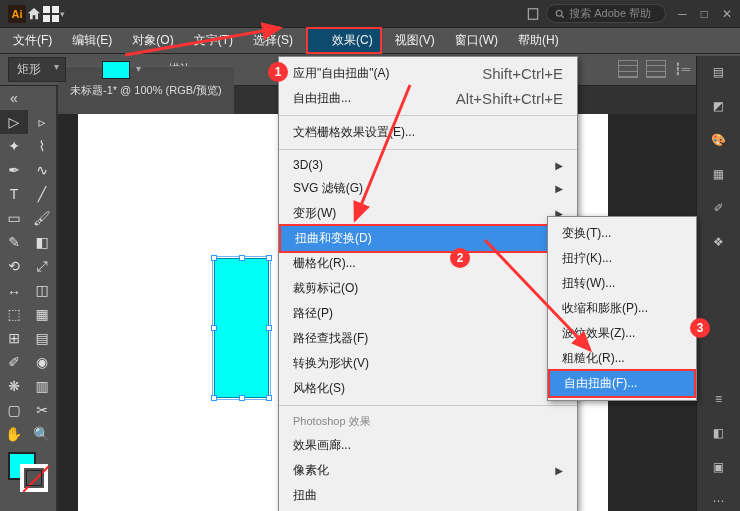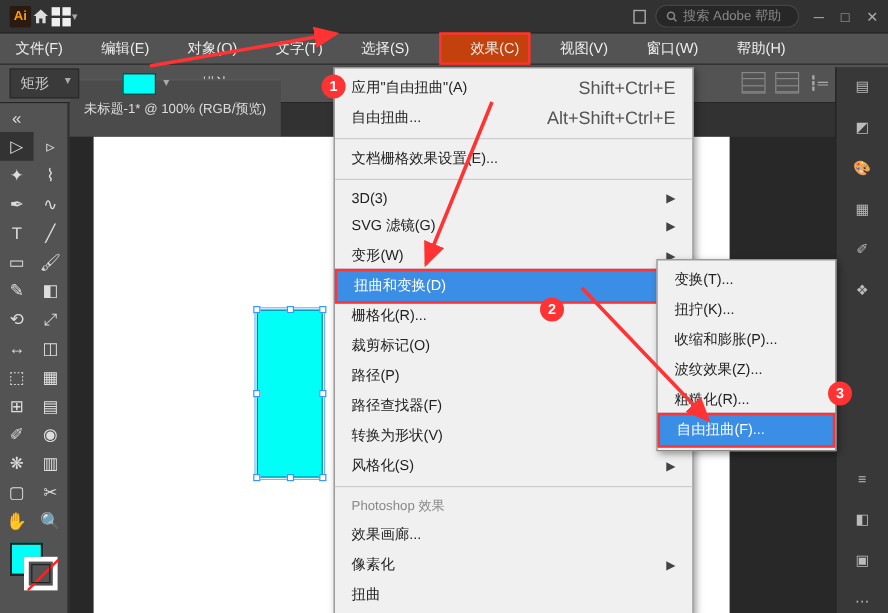--- a/index.html
+++ b/index.html
@@ -3,23 +3,23 @@
 <meta charset="utf-8">
 <style>
   * { box-sizing: border-box; margin: 0; padding: 0; user-select: none; }
   body { width: 740px; height: 511px; background: #323232; font-family: "Microsoft YaHei", sans-serif; font-size: 12px; color: #d8d8d8; overflow: hidden; position: relative; }
   .titlebar { height: 28px; background: #323232; display: flex; align-items: center; padding: 0 8px; border-bottom: 1px solid #222; }
   .ai-logo { width: 18px; height: 18px; background: #2b1a10; color: #ff9a00; display: flex; align-items: center; justify-content: center; font-weight: bold; font-size: 11px; border-radius: 2px; }
   .home-icon { width: 16px; height: 16px; }
   .search-wrap { margin-left: auto; display: flex; align-items: center; gap: 6px; color: #aaa; }
   .search-box { background: #272727; border: 1px solid #444; border-radius: 10px; padding: 1px 8px; font-size: 11px; color: #888; width: 120px; display:flex; align-items:center; gap:4px;}
   .win-controls { display: flex; gap: 14px; margin-left: 12px; color: #aaa; }
-  .menubar { height: 26px; background: #535353; display: flex; align-items: center; padding: 0 6px; gap: 18px; border-bottom: 1px solid #262626; }
+  .menubar { height: 26px; background: #535353; display: flex; align-items: center; padding: 0 6px; gap: 6px; border-bottom: 1px solid #262626; }
   .menu-item { padding: 3px 7px; color: #eee; cursor: default; }
-  .menu-item.hl { border: 2px solid #ff3333; background: #c2410c; padding-left: 24px; }
+  .menu-item.hl { border: 2px solid #ff3333; background: #0c4a6e; padding-left: 24px; }
   .optionsbar { height: 32px; background: #535353; display: flex; align-items: center; padding: 0 8px; gap: 10px; border-bottom: 1px solid #262626; }
   .shape-label { background: #3a3a3a; border: 1px solid #2a2a2a; padding: 3px 24px 3px 8px; color: #ccc; position: relative; }
   .shape-label::after { content: "▾"; position: absolute; right: 6px; top: 3px; color: #aaa; font-size: 10px; }
   .swatch { width: 28px; height: 18px; border: 1px solid #222; position: relative;}
   .swatch.cyan { background: #00fff6; }
   .swatch::after { content: "▾"; position:absolute; right:-12px; top:1px; color:#aaa; font-size:10px;}
   .tab-row { height: 28px; background: #323232; display: flex; align-items: flex-end; padding-left: 58px; }
   .doc-tab { background: #4b4b4b; color: #ddd; padding: 16px 12px; font-size: 11px; border-top: 1px solid #5a5a5a; margin-top: 47px; }
   .workarea { position: absolute; top: 114px; left: 58px; right: 44px; bottom: 0; background: #282828; }
   .canvas { position: absolute; top: 0; left: 20px; width: 530px; height: 400px; background: #fff; }
@@ -273,20 +273,23 @@
 </div>
 
 <div class="dropdown sub">
   <div class="dd-row">
       <span>变换(T)...</span>
     </div>
   <div class="dd-row">
       <span>扭拧(K)...</span>
     </div>
   <div class="dd-row">
+      <span>扭转(W)...</span>
+    </div>
+  <div class="dd-row">
       <span>收缩和膨胀(P)...</span>
     </div>
   <div class="dd-row">
       <span>波纹效果(Z)...</span>
     </div>
   <div class="dd-row">
       <span>粗糙化(R)...</span>
     </div>
   <div class="dd-row sub-sel">
       <span>自由扭曲(F)...</span>

